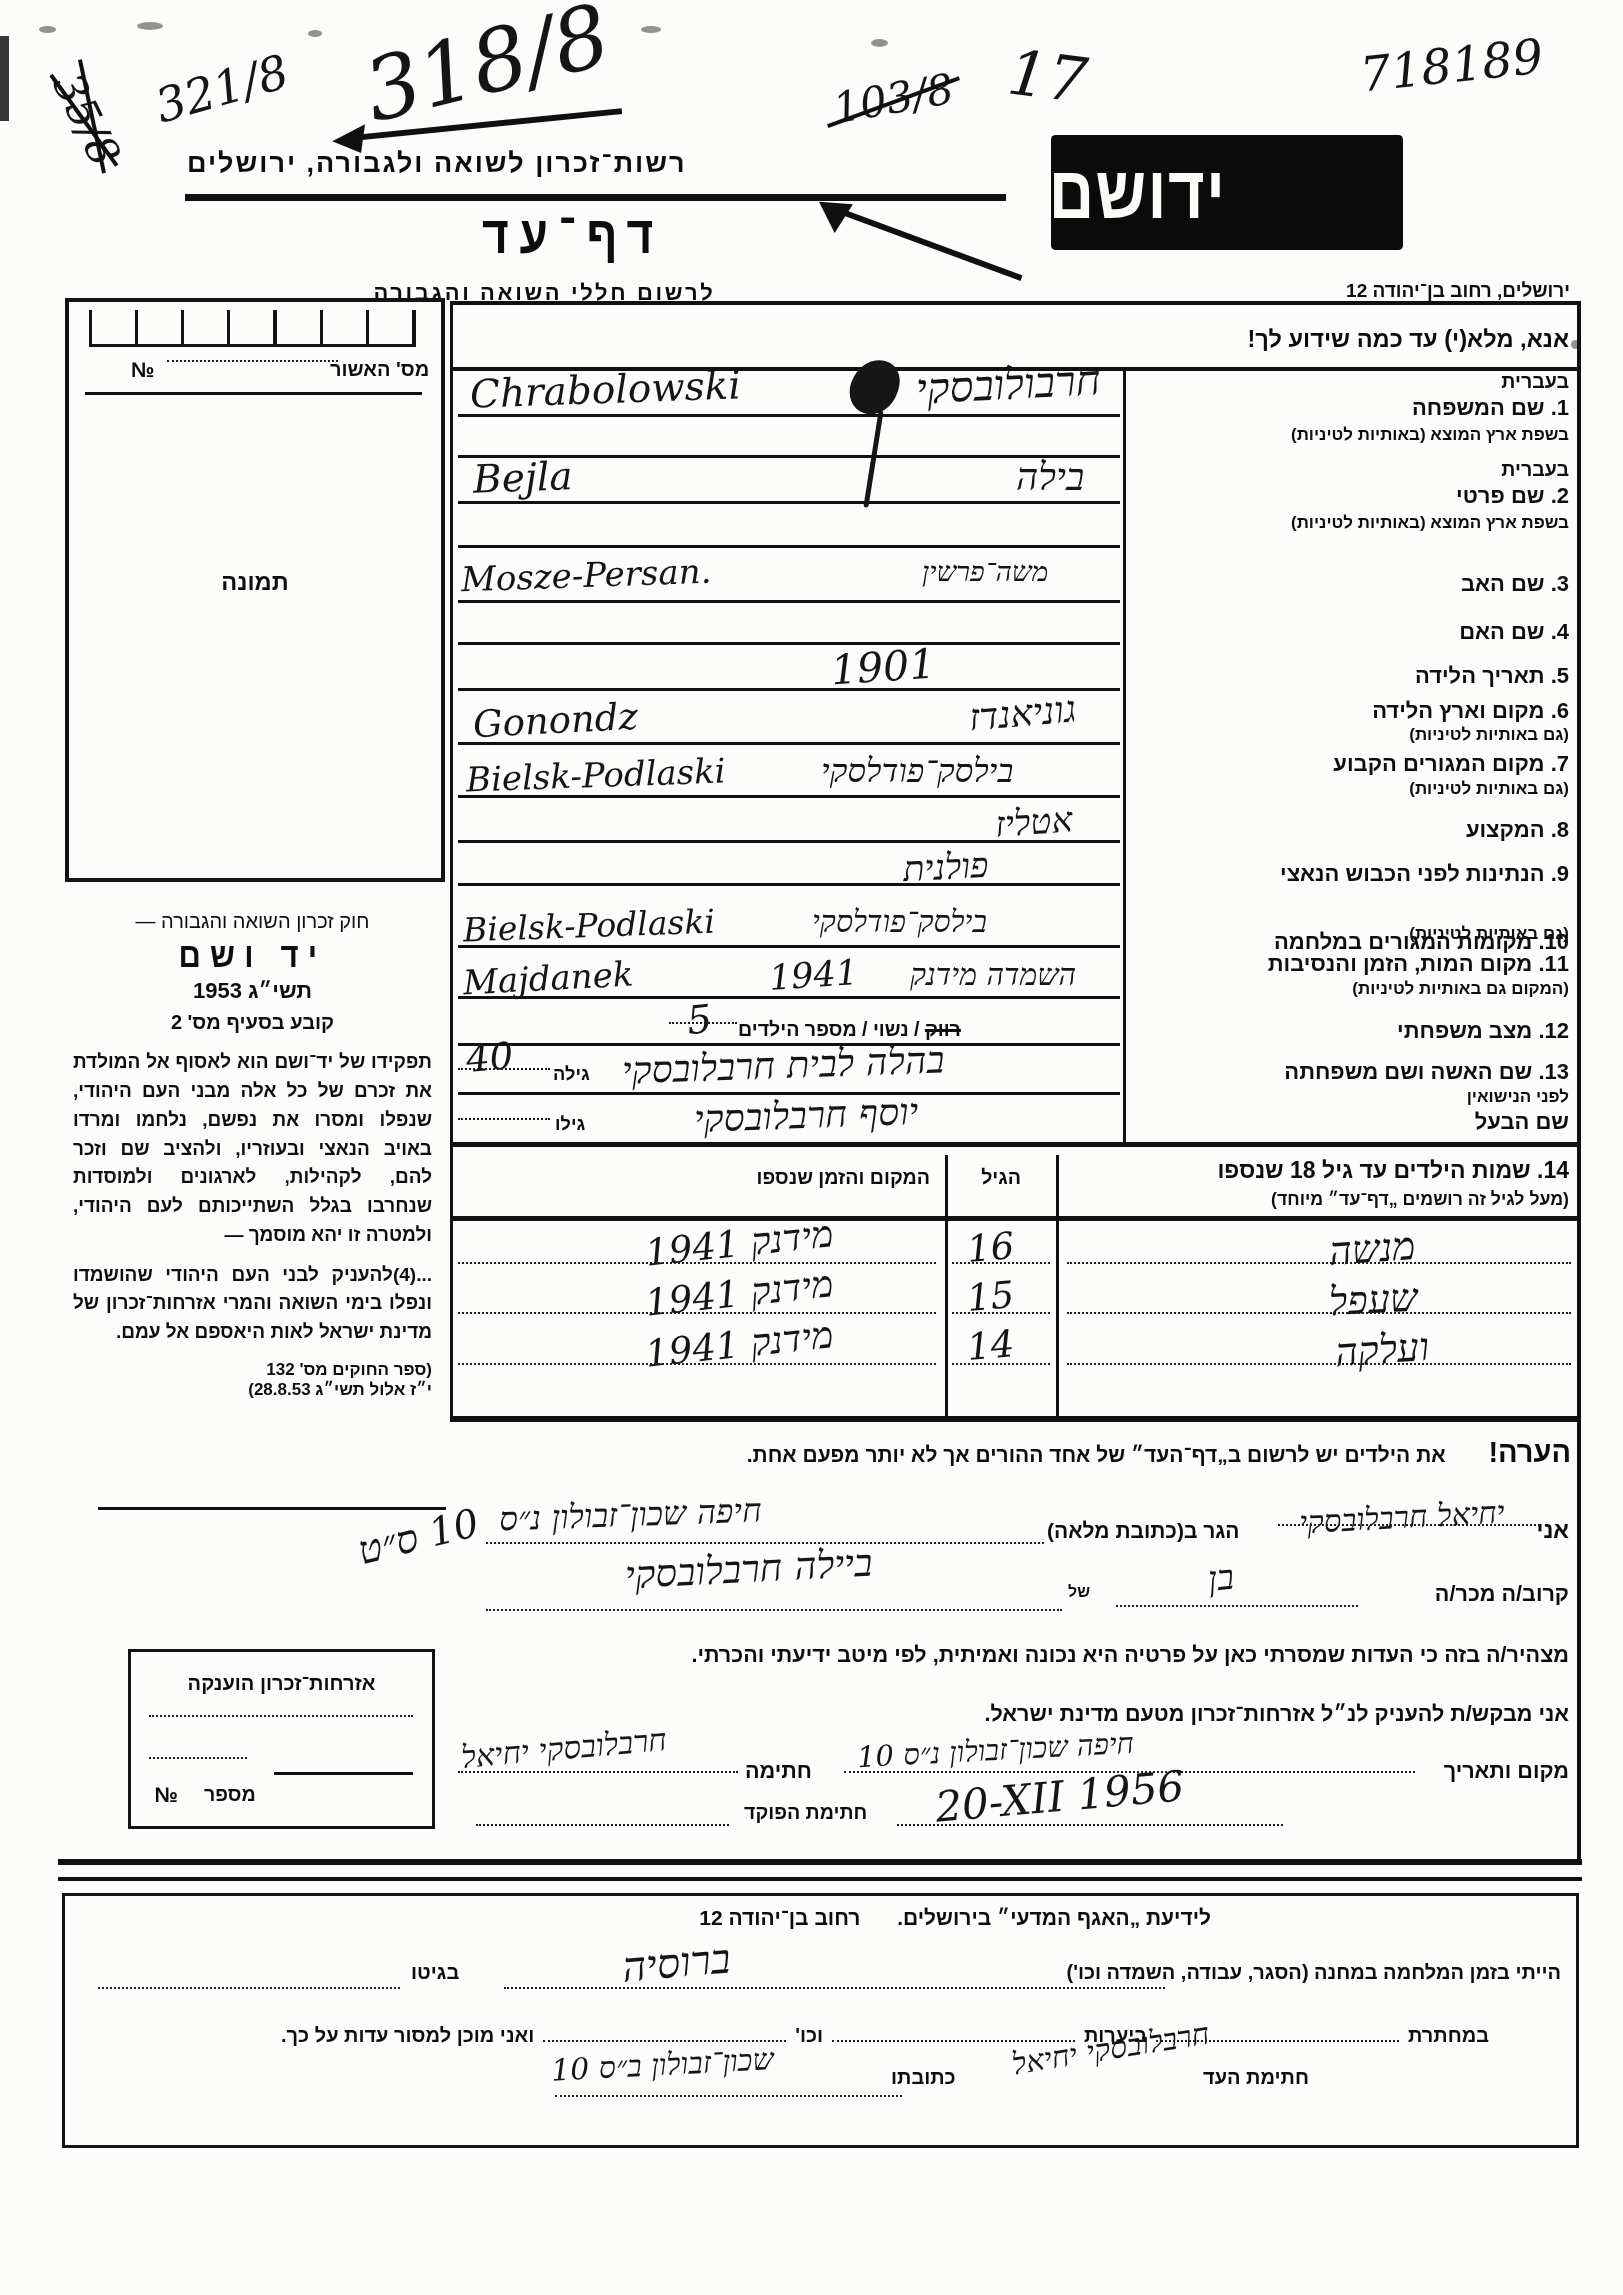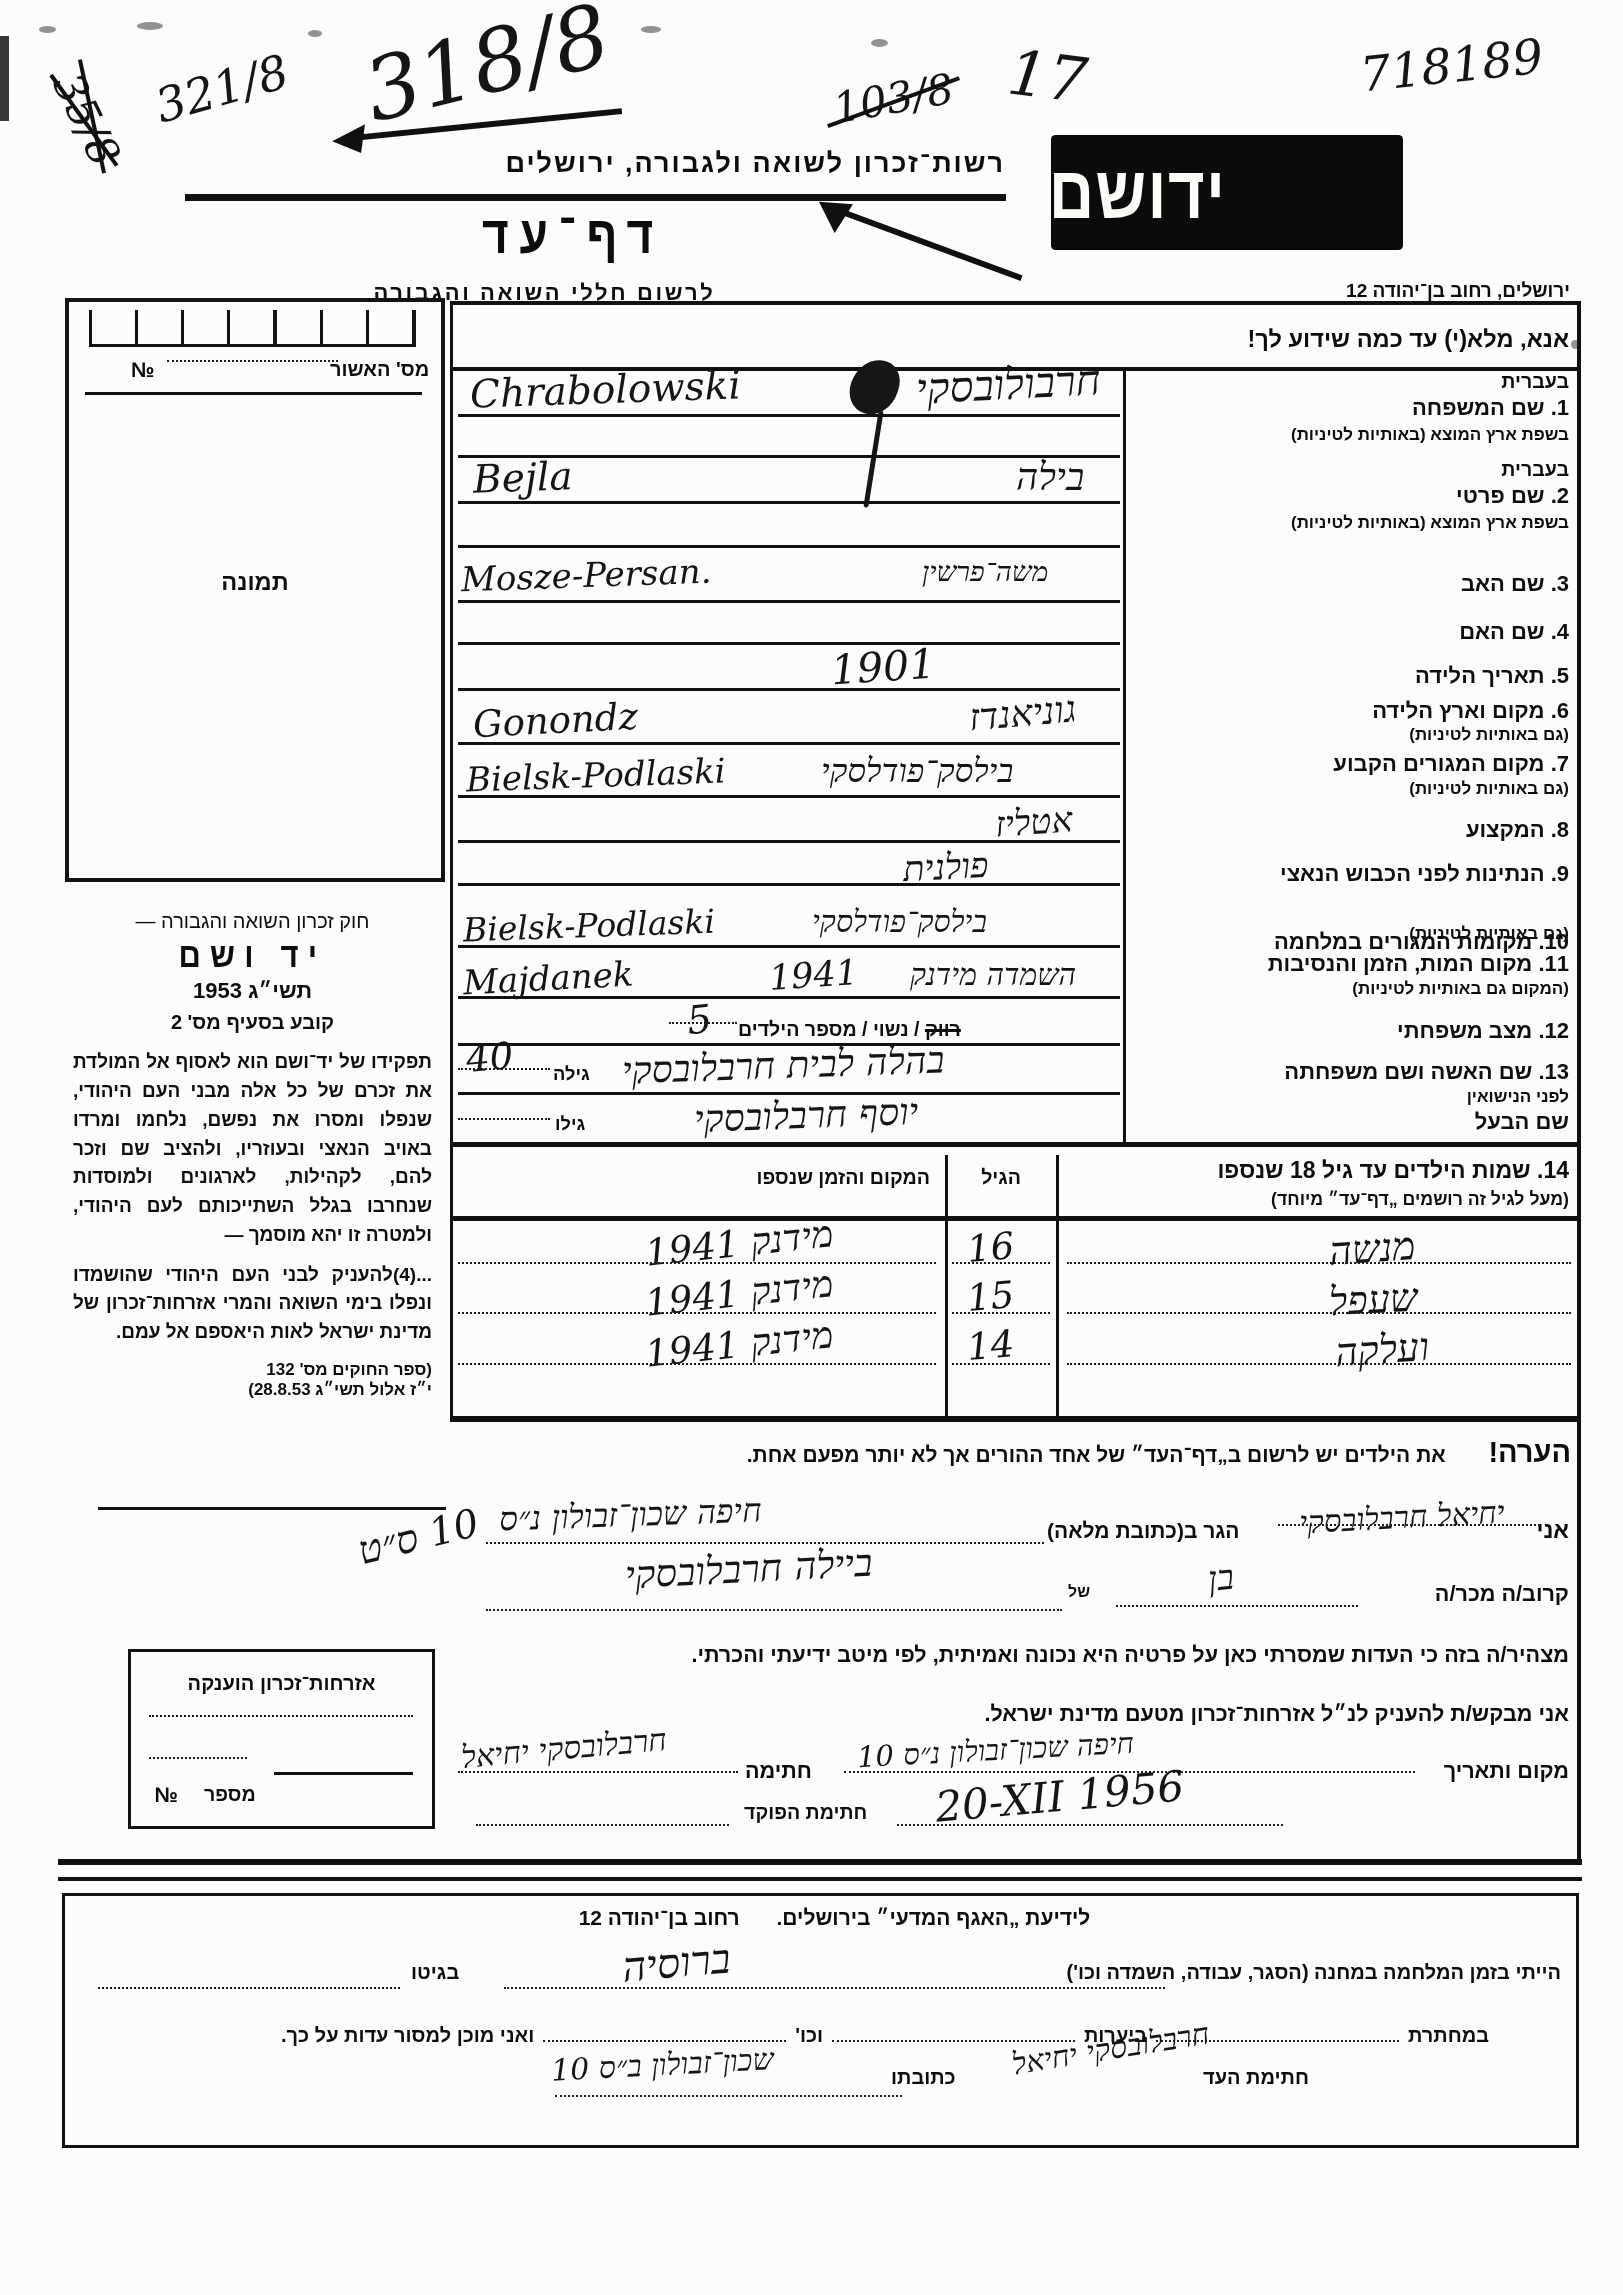--- a/index.html
+++ b/index.html
@@ -43,21 +43,21 @@
   <div class="h" style="left:363px;top:19.6px;font-size:86px;transform:rotate(-14deg);">318/8</div>
   <div class="h x1" style="left:734px;top:77px;font-size:42px;transform:rotate(-10deg);">103/8</div>
   <div class="h" style="left:1008px;top:46px;font-size:62px;transform:rotate(7deg);">17</div>
   <div class="h" style="left:1360px;top:41px;font-size:48px;transform:rotate(-6deg);">718189</div>
 
   <svg class="abs" style="left:327px;top:98px;" width="308" height="59" viewBox="0 0 470 90">
     <line x1="450" y1="20" x2="30" y2="62" stroke="#101010" stroke-width="9"></line>
     <polygon points="8,66 58,40 52,84" fill="#101010"></polygon>
   </svg>
 
-  <div class="p rtl" style="left:187px;top:148px;width:818px;text-align:right;font-size:27px;letter-spacing:2px;">רשות־זכרון לשואה ולגבורה, ירושלים</div>
+  <div class="p rtl" style="left:187px;top:148px;width:818px;text-align:left;font-size:27px;letter-spacing:2px;">רשות־זכרון לשואה ולגבורה, ירושלים</div>
   <div class="ln" style="left:185px;top:194px;width:821px;height:6.5px;"></div>
 
   <svg class="abs" style="left:812px;top:190px;" width="223" height="98" viewBox="0 0 340 150">
     <line x1="320" y1="135" x2="30" y2="28" stroke="#101010" stroke-width="9"></line>
     <polygon points="10,18 62,22 34,66" fill="#101010"></polygon>
   </svg>
 
   <div class="p" style="left:452px;top:208px;width:242px;text-align:center;font-size:46px;letter-spacing:10.5px;direction:rtl;transform:scaleY(1.15);">דף־עד</div>
   <div class="p rtl" style="left:361px;top:280px;width:367px;text-align:center;font-size:22px;letter-spacing:2.6px;">לרשום חללי השואה והגבורה</div>
 
@@ -288,21 +288,21 @@
   <div class="dt" style="left:897px;top:1824px;width:386px;"></div>
   <div class="p rtl" style="left:744px;top:1801px;font-size:19.6px;">חתימת הפוקד</div>
   <div class="dt" style="left:476px;top:1824px;width:253px;"></div>
 
   <div class="ln" style="left:58px;top:1859px;width:1524px;height:5.9px;"></div>
   <div class="ln" style="left:58px;top:1877px;width:1524px;height:3.9px;"></div>
 
   
   <div class="box" style="left:62px;top:1893px;width:1511px;height:249px;border-width:3.9px;"></div>
 
-  <div class="p rtl" style="left:458px;top:1906px;width:753px;text-align:center;font-size:21px;">
+  <div class="p rtl" style="left:458px;top:1906px;width:753px;text-align:right;font-size:21px;">
     <span>לידיעת „האגף המדעי״ בירושלים.</span>
     <span style="margin-right:31px;">רחוב בן־יהודה 12</span>
   </div>
 
   <div class="p rtl" style="right:62px;top:1961px;font-size:20px;">הייתי בזמן המלחמה במחנה (הסגר, עבודה, השמדה וכו')</div>
   <div class="dt" style="left:504px;top:1987px;width:661px;"></div>
   <div class="h rtl" style="left:622px;top:1943px;font-size:41px;transform:rotate(-5deg);">ברוסיה</div>
   <div class="p rtl" style="left:411px;top:1961px;font-size:20px;">בגיטו</div>
   <div class="dt" style="left:98px;top:1987px;width:302px;"></div>
 

